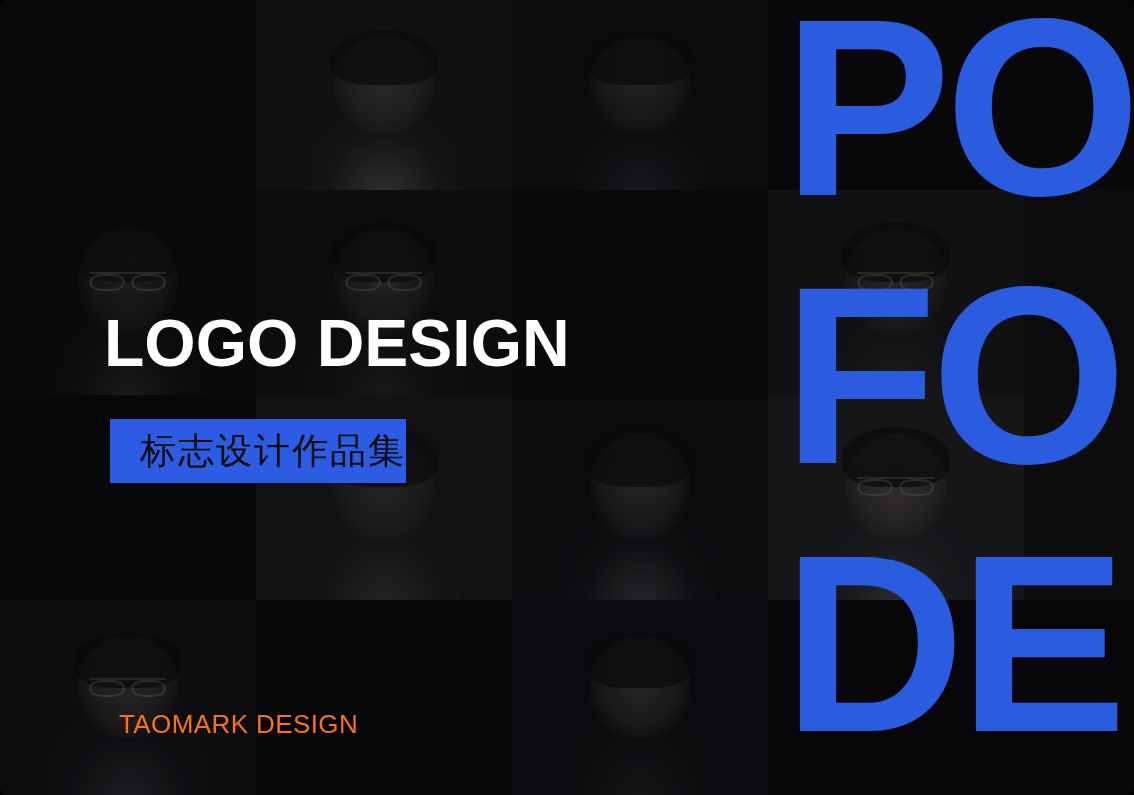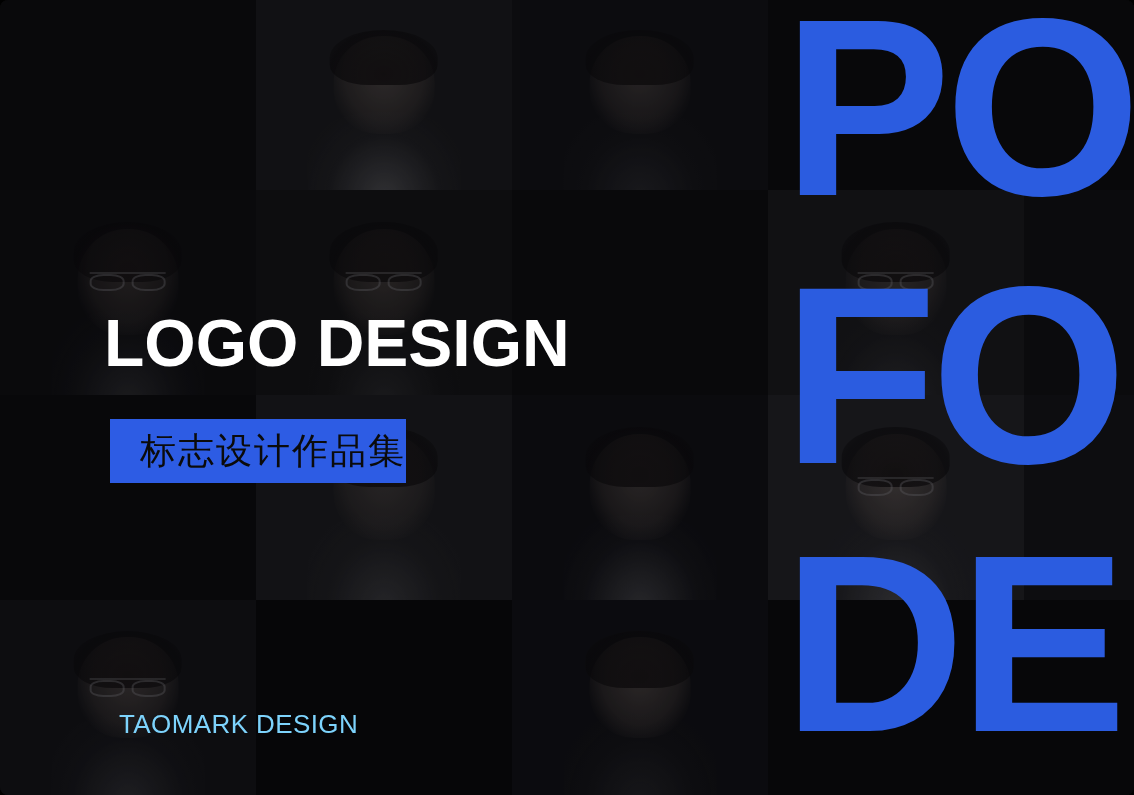--- a/index.html
+++ b/index.html
@@ -291,15 +291,15 @@
     <span class="ln">FO</span>
     <span class="ln">DE</span>
   </div>
 
   <div class="headline" style="color: rgb(255, 255, 255);">LOGO DESIGN</div>
 
   <div class="subtitle-box" style="background: rgb(45, 92, 228); padding-left: 30px;">
     <span style="color: rgb(11, 11, 11);">标志设计作品集</span>
   </div>
 
-  <div class="brand" style="color: #7dd3fc;">TAOMARK DESIGN</div>
+  <div class="brand" style="color: #f97316;">TAOMARK DESIGN</div>
 
 </div>
 
 </body></html>

